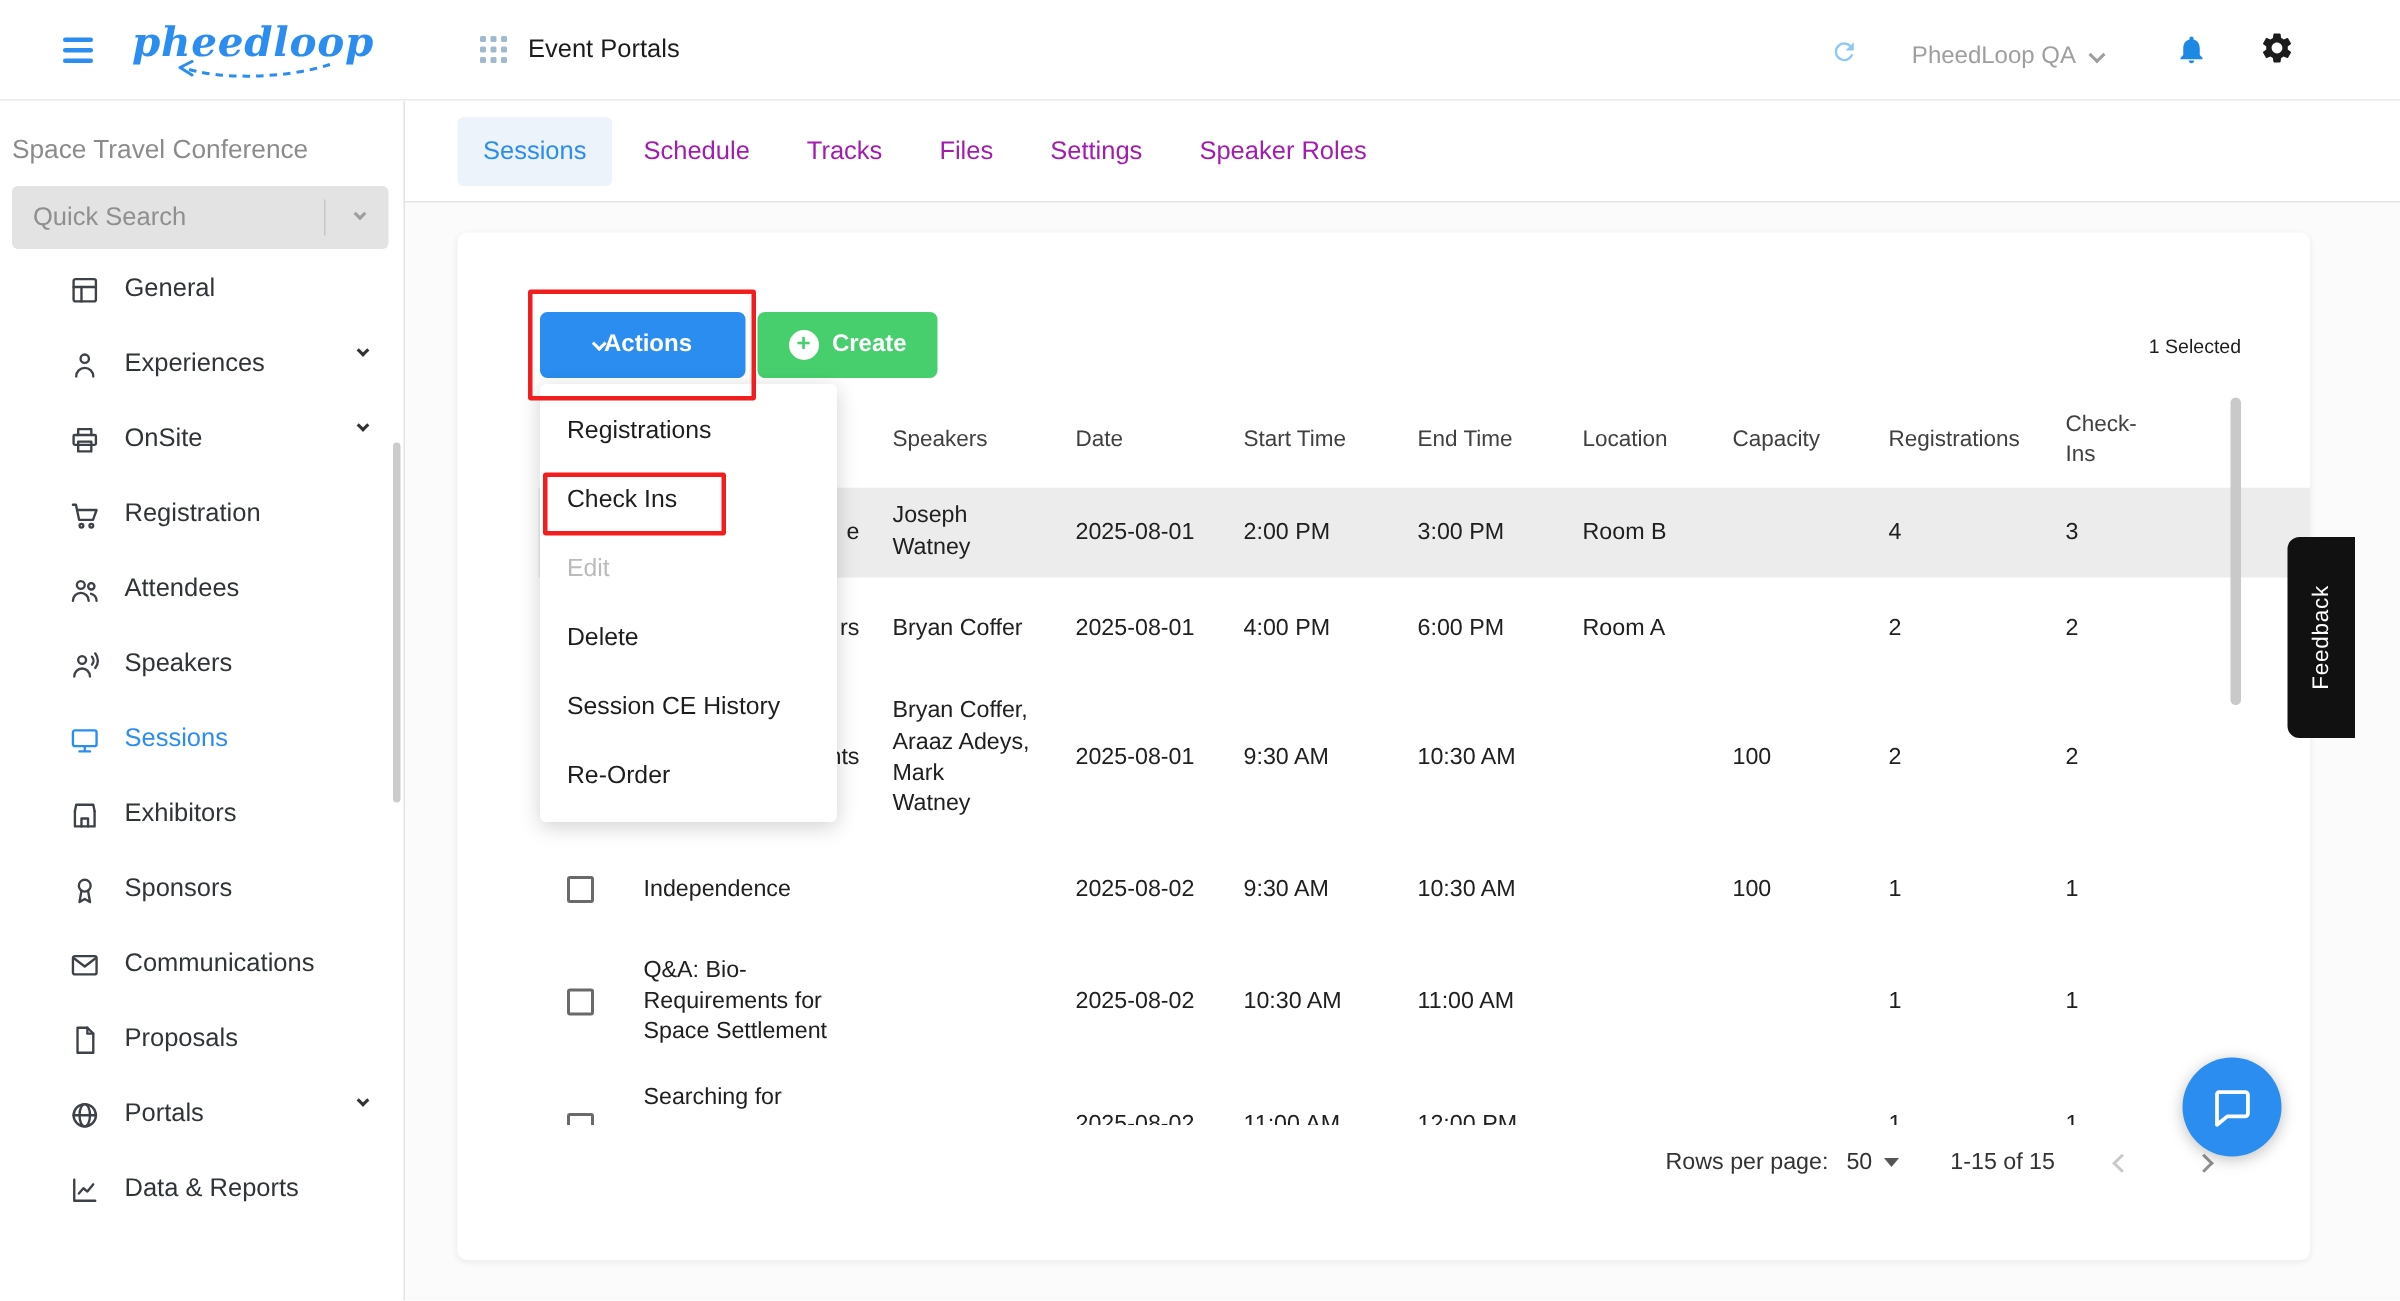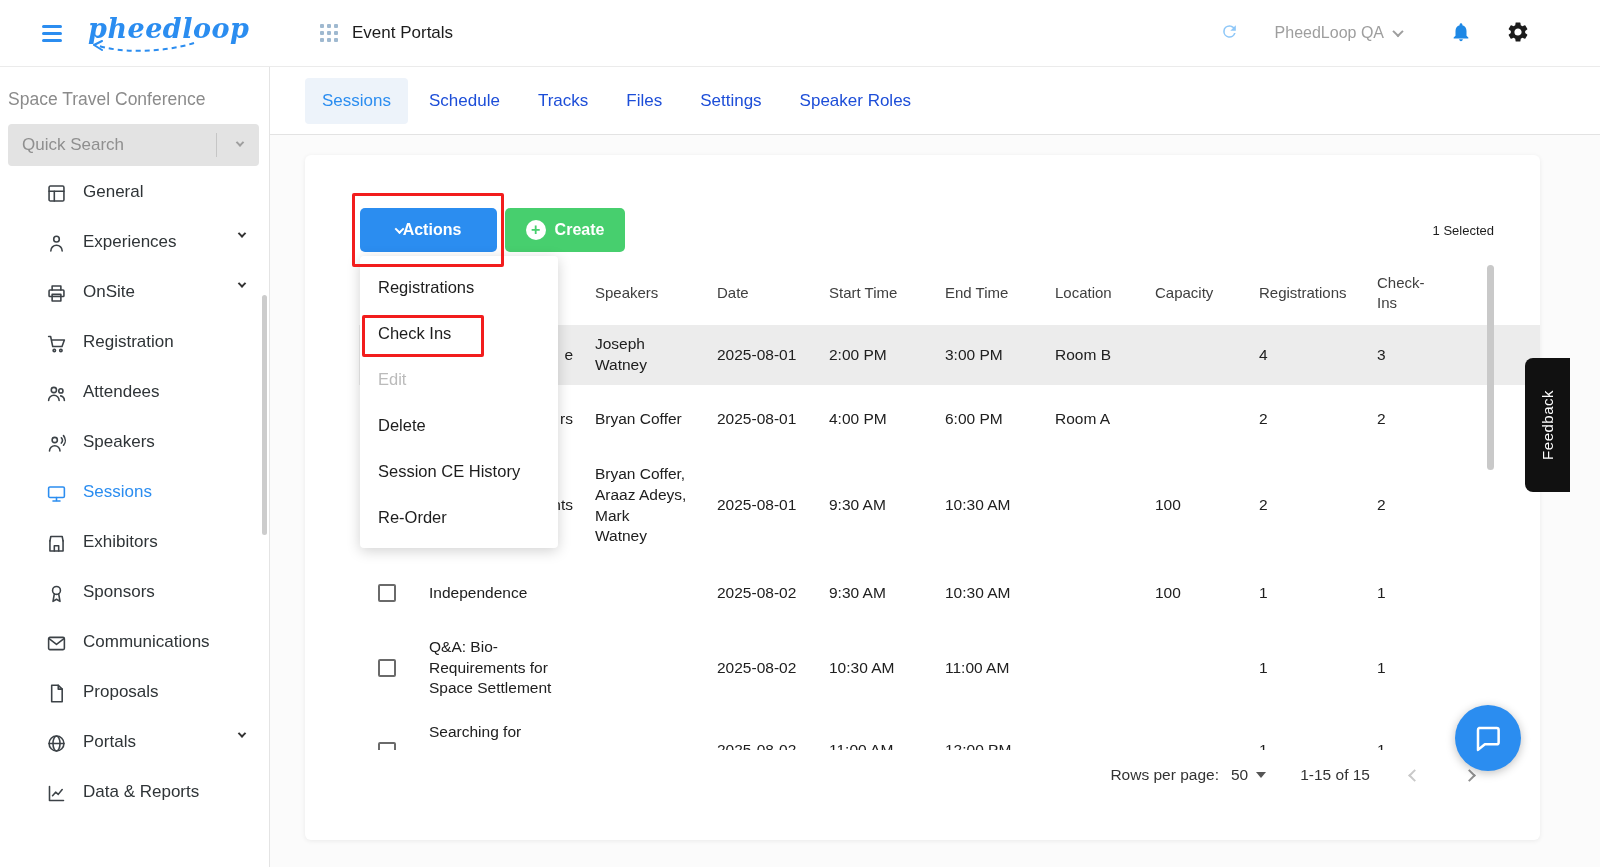--- a/index.html
+++ b/index.html
@@ -6,28 +6,28 @@
   html,body { width:1600px; height:867px; overflow:hidden; }
   body { font-family:"Liberation Sans", sans-serif; background:#fff; position:relative; color:#222; }
 
   :root { --accent:#2b8df0; --green:#47cf6e; --annotation:#f21d1d; }
 
   
   .topbar { position:absolute; top:0; left:0; width:1600px; height:67px; background:#fff; border-bottom:1px solid #ebebeb; display:flex; align-items:center; z-index:15; }
   .topbar-left { width:270px; display:flex; align-items:center; gap:26px; padding-left:42px; }
   .burger { display:flex; flex-direction:column; gap:4px; cursor:pointer; }
   .burger i { display:block; width:20px; height:3px; border-radius:2px; background:var(--accent); }
-  .logo { display:flex; flex-direction:column; align-items:flex-start; }
+  .logo { display:flex; flex-direction:column; align-items:center; }
   .logo-text { font-family:"DejaVu Serif", serif; font-style:italic; font-weight:700; font-size:27px; color:var(--accent); letter-spacing:.5px; }
   .logo-swoosh { margin-top:-4px; }
   .topbar-main { flex:1; display:flex; align-items:center; padding-left:50px; padding-right:70px; }
   .appgrid { display:grid; grid-template-columns:repeat(3,4px); gap:3px; margin-right:14px; }
   .appgrid i { width:4px; height:4px; border-radius:1px; background:#9fb9d0; }
   .tb-title { font-size:17px; color:#1c1c1c; }
-  .tb-right { margin-left:auto; display:flex; align-items:center; }
+  .tb-right { margin-left:auto; display:flex; align-items:flex-end; }
   .refresh-btn svg { width:19px; height:19px; fill:#8ec7f8; }
   .org { display:flex; align-items:center; gap:10px; margin-left:36px; color:#9e9e9e; font-size:16px; cursor:pointer; }
   .bell-btn { margin-left:48px; }
   .bell-btn svg { width:22px; height:22px; fill:#1e88e5; }
   .gear-btn { margin-left:34px; }
   .gear-btn svg { width:24px; height:24px; fill:#1c1c1c; }
 
   
   .chev { display:inline-block; width:8px; height:8px; border-right:2px solid #333; border-bottom:2px solid #333; transform:rotate(45deg) translate(-1px,-1px); }
   .chev.gray { border-color:#9e9e9e; }
@@ -48,21 +48,21 @@
   .icon svg { width:21px; height:21px; fill:none; stroke:currentColor; stroke-width:1.8; stroke-linecap:round; stroke-linejoin:round; }
   .side-label { font-size:17px; }
   .side-item .chev { margin-left:auto; margin-right:24px; }
   .side-item.active { color:var(--accent); }
   .side-item.active .icon { color:var(--accent); }
   .side-scroll { position:absolute; right:2px; top:228px; width:5px; height:240px; border-radius:3px; background:#cccccc; }
 
   
   .main { position:absolute; top:67px; left:270px; width:1330px; height:800px; background:#fbfbfb; }
   .tabsbar { height:68px; background:#fff; border-bottom:1px solid #e3e3e3; display:flex; align-items:center; padding-left:35px; }
-  .tab { height:46px; display:flex; align-items:center; padding:0 17px; margin-right:4px; font-size:17px; color:#1d4ed8; border-radius:4px; cursor:pointer; }
+  .tab { height:46px; display:flex; align-items:center; padding:0 17px; margin-right:4px; font-size:17px; color:#a21caf; border-radius:4px; cursor:pointer; }
   .tab.active { background:#edf3fa; color:var(--accent); }
 
   .content { padding:20px 0 0 35px; }
   .card { position:relative; width:1235px; height:685px; background:#fff; border-radius:6px; box-shadow:0 1px 5px rgba(0,0,0,.07); }
 
   .actions-btn { position:absolute; left:55px; top:53px; width:137px; height:44px; background:var(--accent); color:#fff; border:none; border-radius:5px; font-size:16px; font-weight:600; display:flex; align-items:center; justify-content:center; gap:0; cursor:pointer; font-family:inherit; }
   .create-btn { position:absolute; left:200px; top:53px; width:120px; height:44px; background:var(--green); color:#fff; border:none; border-radius:5px; font-size:16px; font-weight:600; display:flex; align-items:center; justify-content:center; gap:9px; cursor:pointer; font-family:inherit; }
   .plus-circle { width:20px; height:20px; border-radius:50%; background:#fff; color:var(--green); font-size:16px; font-weight:700; line-height:20px; text-align:center; }
   .selected-count { position:absolute; right:46px; top:56px; height:40px; line-height:40px; font-size:13px; color:#1d1d1d; }
 

